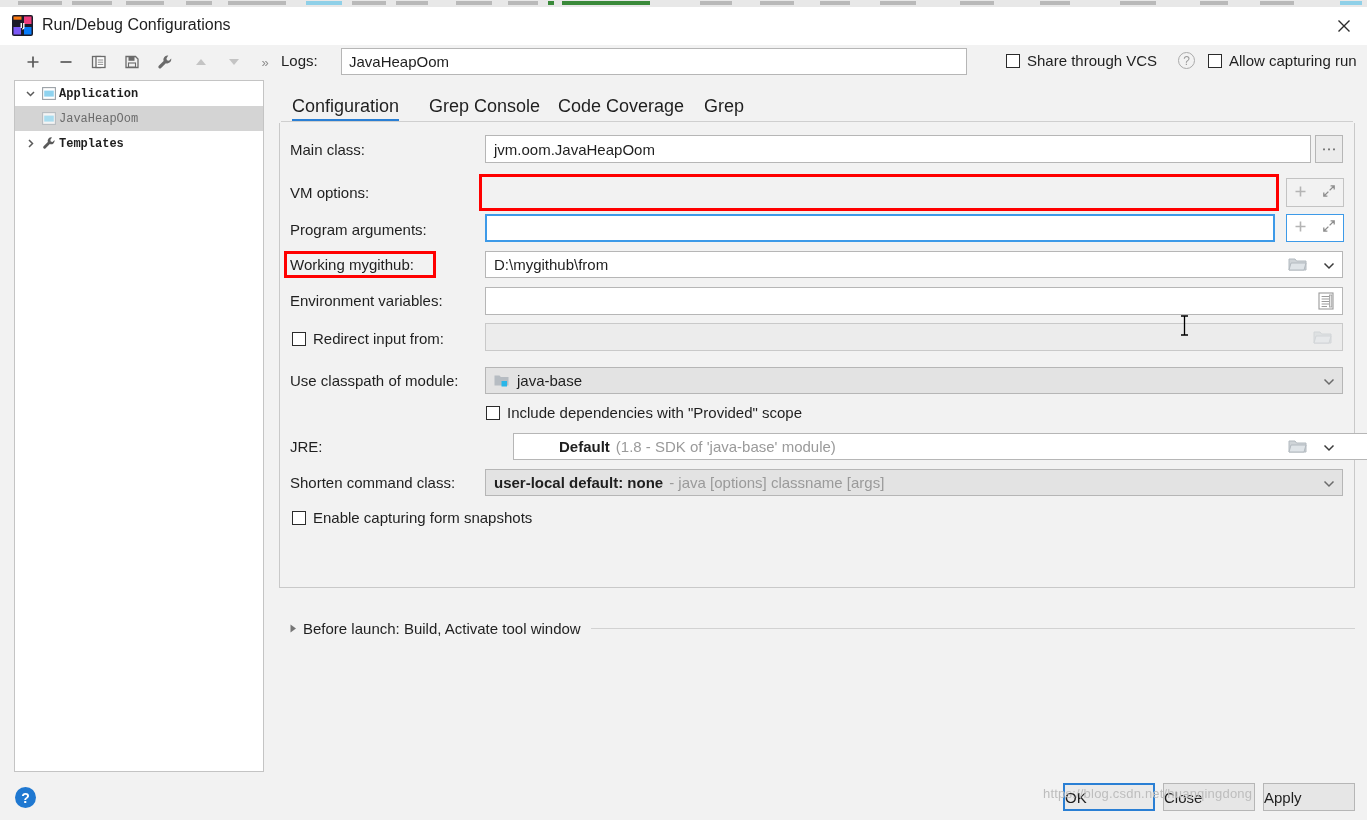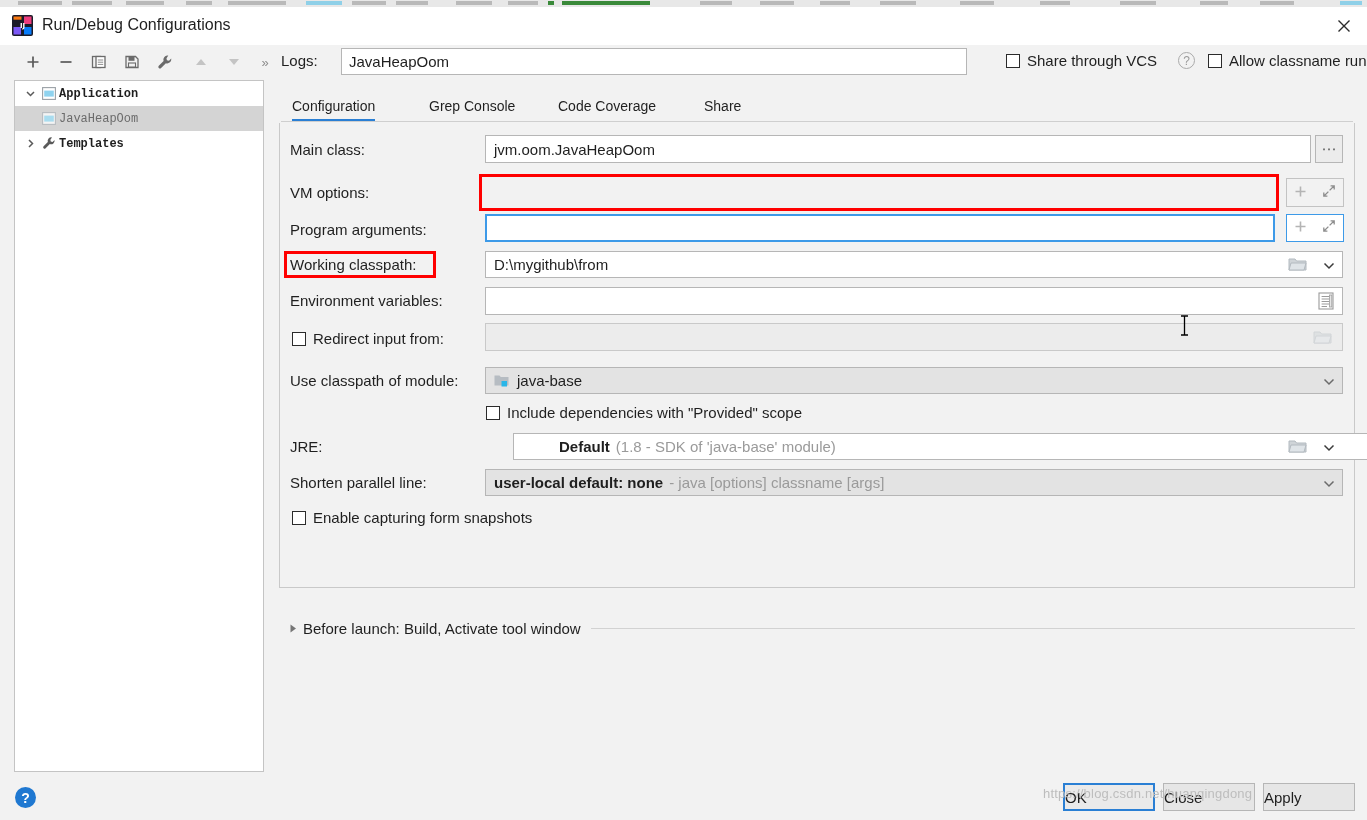--- a/index.html
+++ b/index.html
@@ -117,21 +117,21 @@
     border: 1px solid #aaaaaa; color: #9a9a9a;
     font-size: 12px; display: flex; align-items: center; justify-content: center;
   }
 
   
   .tabs {
     position: absolute; left: 281px; top: 90px; width: 1072px; height: 32px;
   }
   .tab {
     position: absolute; top: 0; height: 32px;
-    font-size: 14px; color: #1f1f1f;
+    font-size: 18px; color: #1f1f1f;
     display: flex; align-items: center;
   }
   .tab.active::after {
     content: ""; position: absolute; left: 0; right: 0; bottom: 0;
     height: 3px; background: #2a7fd4;
   }
   .tabs-rule {
     position: absolute; left: 281px; top: 121px; width: 1072px; height: 1px;
     background: #cfcfcf;
   }
@@ -363,35 +363,35 @@
   <input class="name-input" type="text" value="JavaHeapOom" style="">
 
   <div class="cb-wrap" style="left:1006px;top:52px;">
     <span class="cbox"></span>
     <span>Share through VCS</span>
   </div>
   <div class="qmark">?</div>
 
   <div class="cb-wrap" style="left:1208px;top:52px;">
     <span class="cbox"></span>
-    <span>Allow classname run</span>
+    <span>Allow capturing run</span>
   </div>
 
   <div class="tabs">
     <div class="tab active" style="left:11px;">
       <span>Configuration</span>
     </div>
     <div class="tab" style="left:148px;">
       <span>Grep Console</span>
     </div>
     <div class="tab" style="left:277px;">
       <span>Code Coverage</span>
     </div>
     <div class="tab" style="left:423px;">
-      <span>Share</span>
+      <span>Grep</span>
     </div>
   </div>
   <div class="tabs-rule"></div>
 
   <div class="cfgpanel"></div>
 
   <div class="flabel" style="left:290px;top:141px;">Main class:</div>
   <div class="field" style="left:485px;top:135px;width:826px;height:28px;">
     <span>jvm.oom.JavaHeapOom</span>
   </div>
@@ -427,21 +427,21 @@
       </svg>
     </span>
     <span>
       <svg width="14" height="14" viewBox="0 0 14 14">
         <path d="M7.6 6.4 L12 2 M8.6 1.8 H12.2 V5.4" stroke="#8d8d8d" stroke-width="1.3" fill="none"></path>
         <path d="M6.4 7.6 L2 12 M5.4 12.2 H1.8 V8.6" stroke="#8d8d8d" stroke-width="1.3" fill="none"></path>
       </svg>
     </span>
   </div>
 
-  <div class="flabel" style="left:290px;top:256px;">Working classpath:</div>
+  <div class="flabel" style="left:290px;top:256px;">Working mygithub:</div>
   <div class="redbox" style="left:284px;top:251px;width:152px;height:27px;"></div>
 
   <div class="field combowhite" style="left:485px;top:251px;width:858px;height:27px;">
     <span>D:\mygithub\from</span>
   </div>
   <div style="position:absolute;left:1288px;top:255px;">
     <svg width="19" height="17" viewBox="0 0 19 17">
       <path d="M1 4 H7 L8.6 6 H18 V15 H1 Z" fill="#cfd4d8" stroke="#b3bac0" stroke-width="1"></path>
       <path d="M3 8 H18 L16 15 H1 Z" fill="#dfe4e8" stroke="#b3bac0" stroke-width="1"></path>
     </svg>
@@ -509,21 +509,21 @@
       <path d="M1 4 H7 L8.6 6 H18 V15 H1 Z" fill="#cfd4d8" stroke="#b3bac0" stroke-width="1"></path>
       <path d="M3 8 H18 L16 15 H1 Z" fill="#dfe4e8" stroke="#b3bac0" stroke-width="1"></path>
     </svg>
   </div>
   <div style="position:absolute;left:1322px;top:440px;">
     <svg width="14" height="12" viewBox="0 0 14 12">
       <path d="M2.5 3.5 L7 8 L11.5 3.5" stroke="#3b3b3b" stroke-width="1.5" fill="none"></path>
     </svg>
   </div>
 
-  <div class="flabel" style="left:290px;top:474px;">Shorten parallel line:</div>
+  <div class="flabel" style="left:290px;top:474px;">Shorten command class:</div>
   <div class="field combo" style="left:485px;top:469px;width:858px;height:27px;">
     <span class="boldtext">user-local default: none</span>
     <span class="dimtext" style="margin-left:6px;">- java [options] classname [args]</span>
   </div>
   <div style="position:absolute;left:1322px;top:476px;">
     <svg width="14" height="12" viewBox="0 0 14 12">
       <path d="M2.5 3.5 L7 8 L11.5 3.5" stroke="#6b6b6b" stroke-width="1.5" fill="none"></path>
     </svg>
   </div>
 

